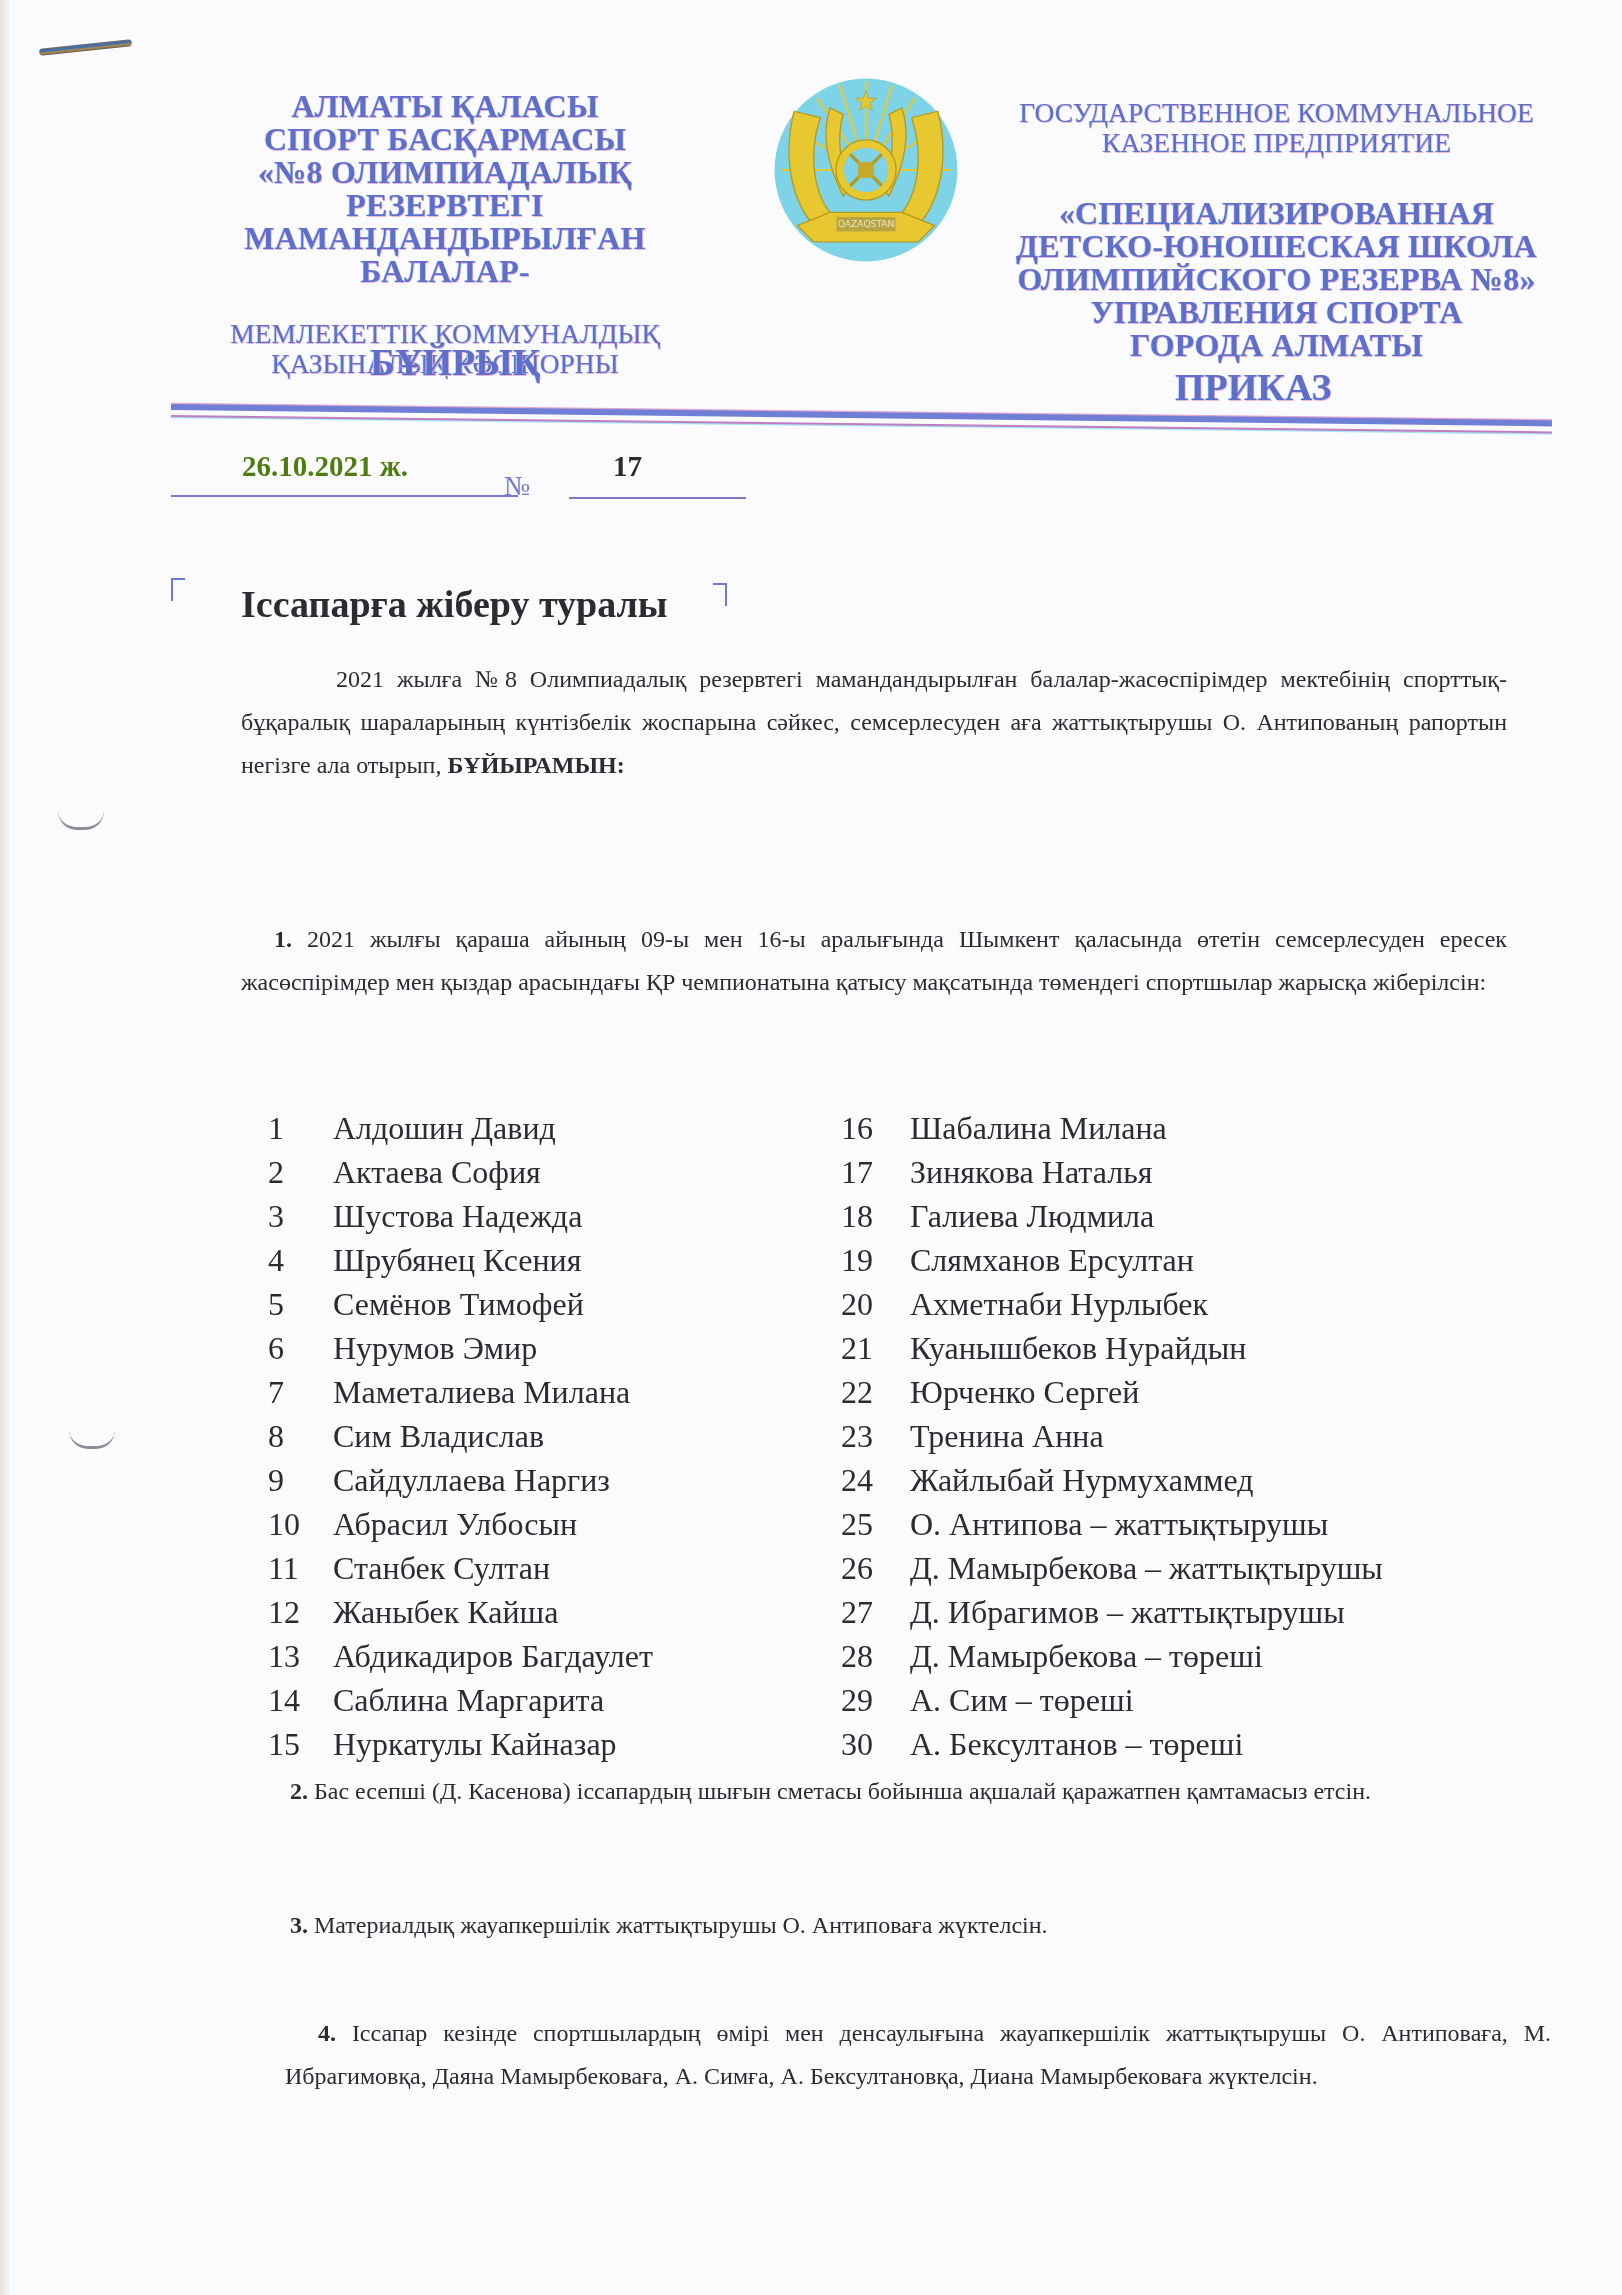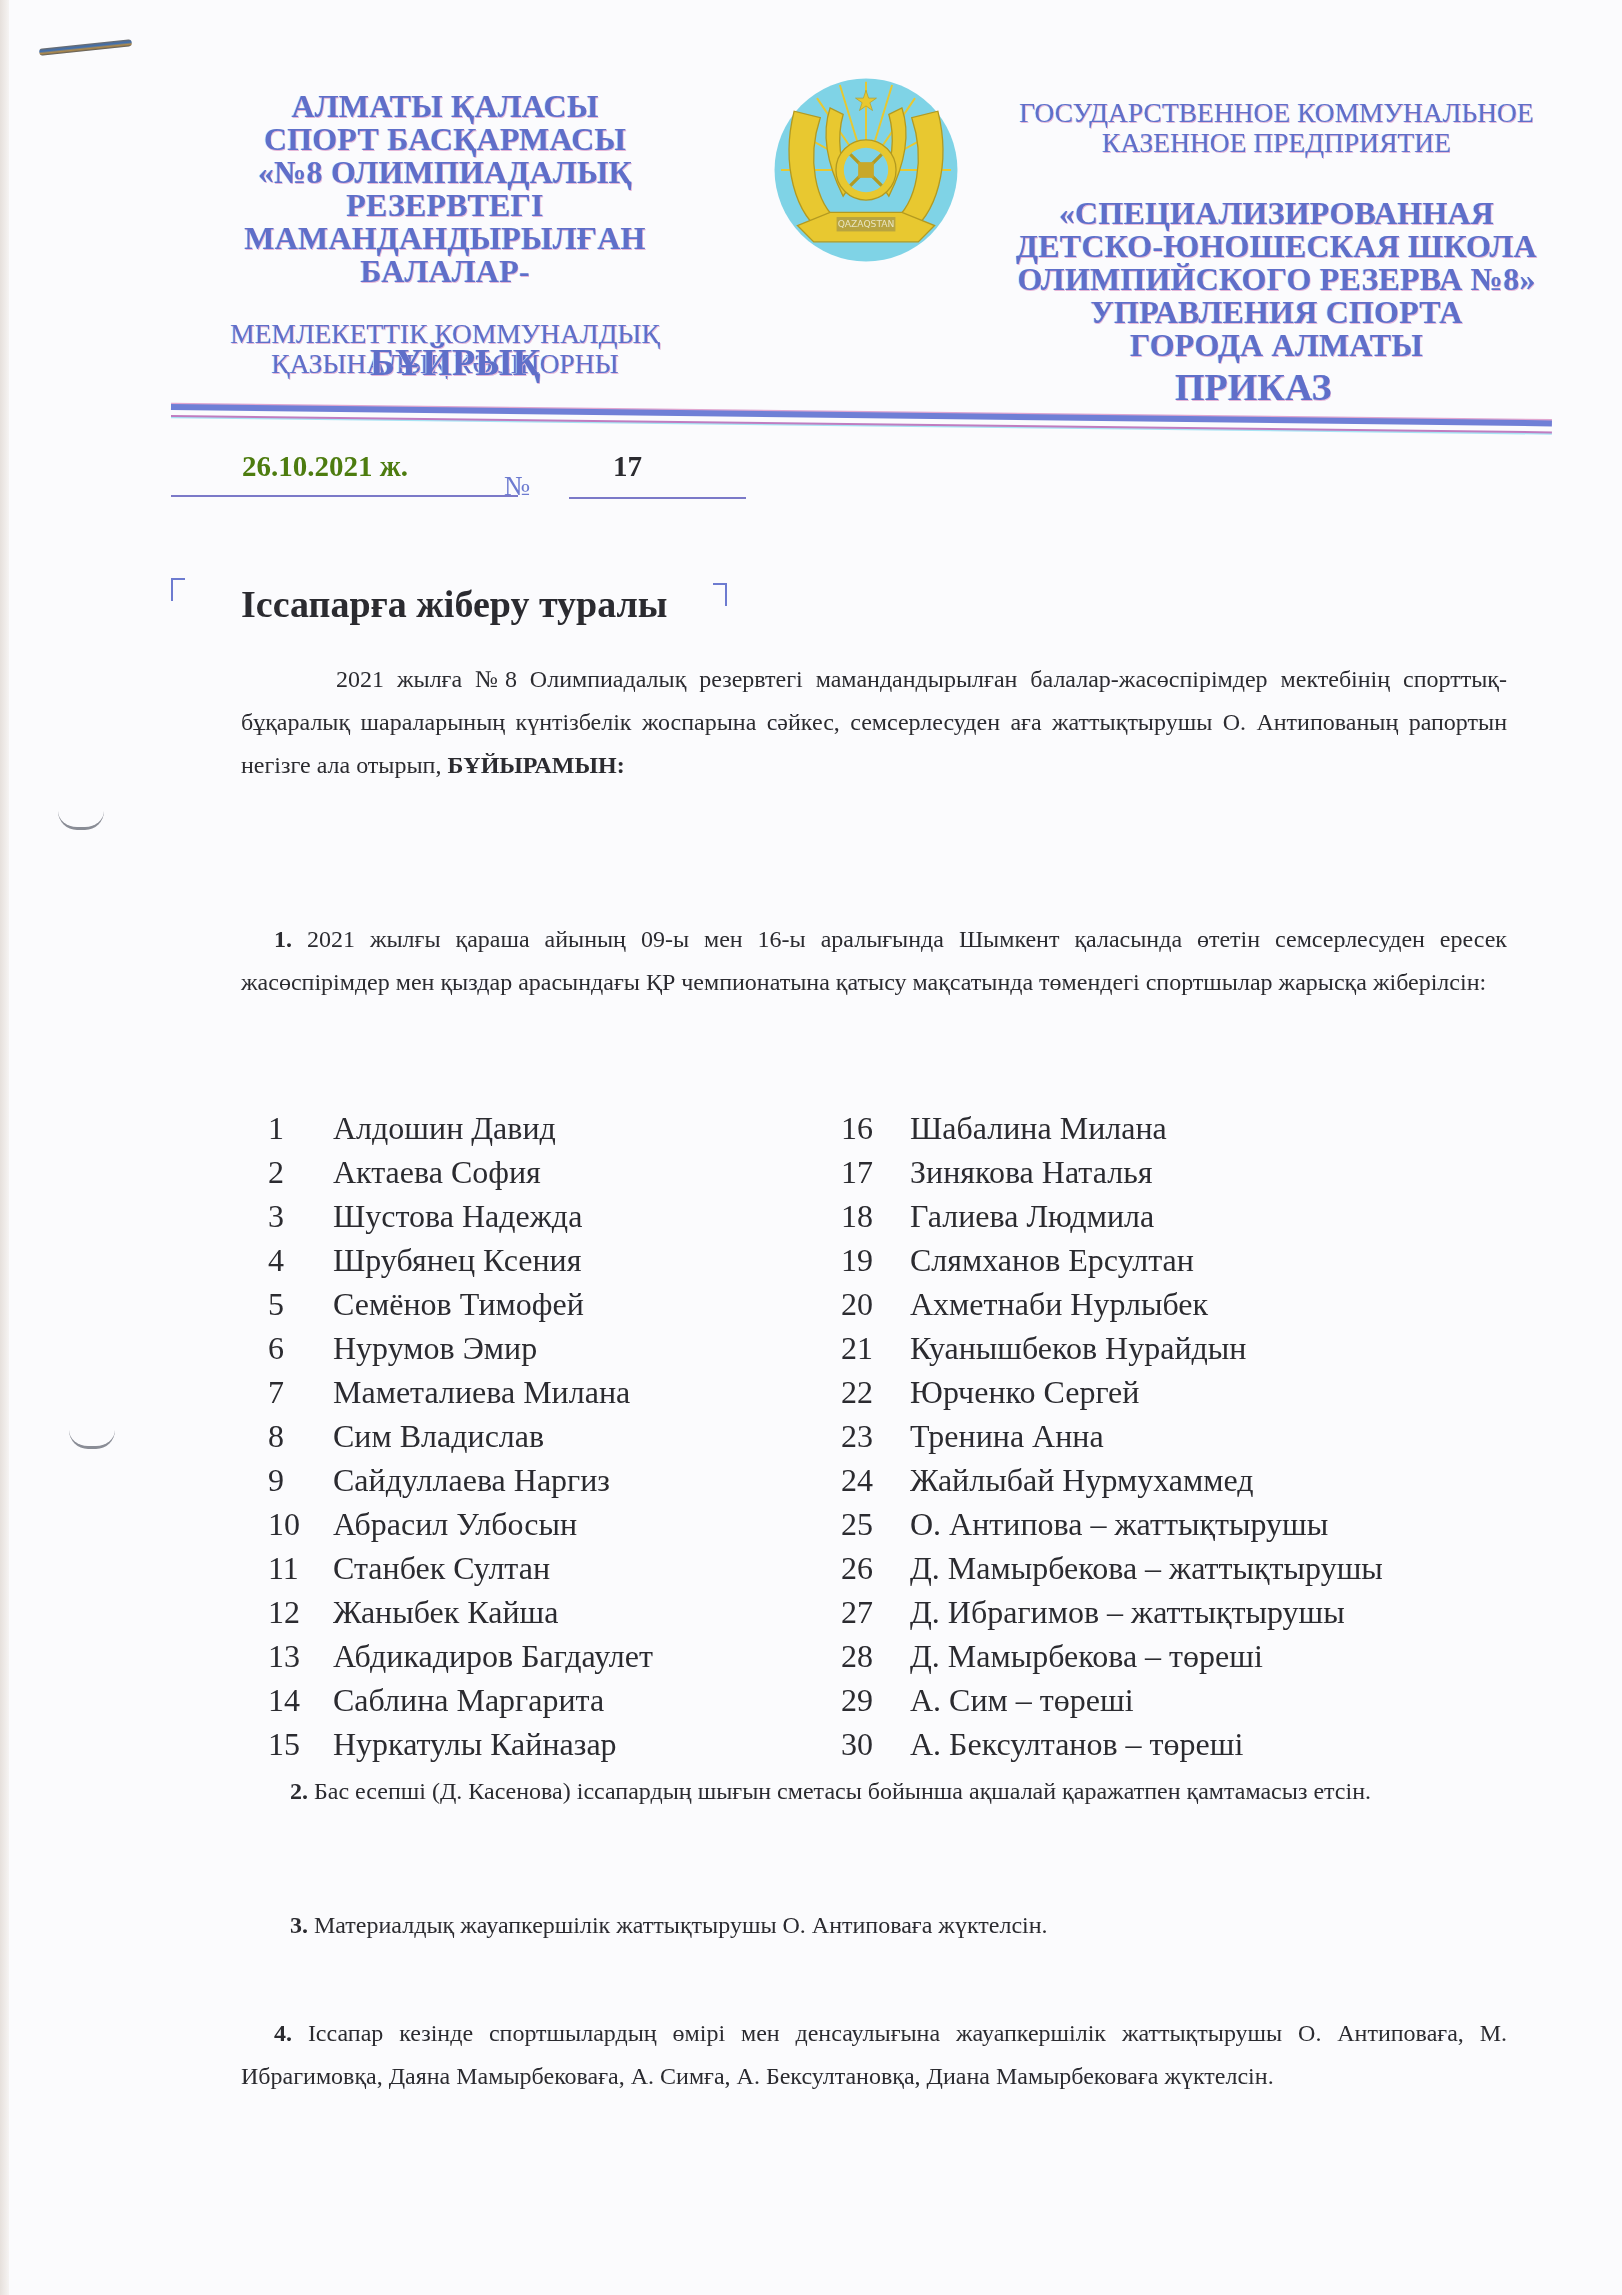--- a/index.html
+++ b/index.html
@@ -34,21 +34,21 @@
   .no-val { position: absolute; left: 613px; top: 450px; font-weight: bold; font-size: 29px; color: #2b2b30; }
   .no-line { position: absolute; left: 569px; top: 497px; width: 177px; height: 2px; background: #7b79c8; }
   .bracket-l { position: absolute; left: 171px; top: 578px; width: 11.8px; height: 21px; border-left: 2px solid #6d7bd0; border-top: 2px solid #6d7bd0; }
   .bracket-r { position: absolute; left: 713px; top: 583px; width: 11.8px; height: 21px; border-right: 2px solid #6d7bd0; border-top: 2px solid #6d7bd0; }
   .subject { position: absolute; left: 241px; top: 582px; font-weight: bold; font-size: 38px; color: #2b2b30; }
   .body-text { position: absolute; left: 241px; width: 1266px; font-size: 24px; line-height: 43px; text-align: justify; color: #2b2b30; }
   .p-intro { top: 658px; text-indent: 95px; }
   .p1 { top: 887px; text-indent: 33px; margin-top: 31px; }
   .p2 { top: 1770px; text-indent: 49px; }
   .p3 { top: 1904px; text-indent: 49px; }
-  .p4 { top: 2012px; text-indent: 33px; }
+  .p4 { top: 2012px; text-indent: 33px; margin-left: 44px; }
   .bold { font-weight: bold; }
   .list { position: absolute; top: 1106px; font-size: 32px; line-height: 44px; color: #2b2b30; }
   .list-left { left: 268px; }
   .list-right { left: 841px; }
   .li { display: flex; white-space: nowrap; }
   .li .num { width: 69px; display: inline-block; }
   .list-left .li .num { width: 65px; }
 </style>
 </head>
 <body>

